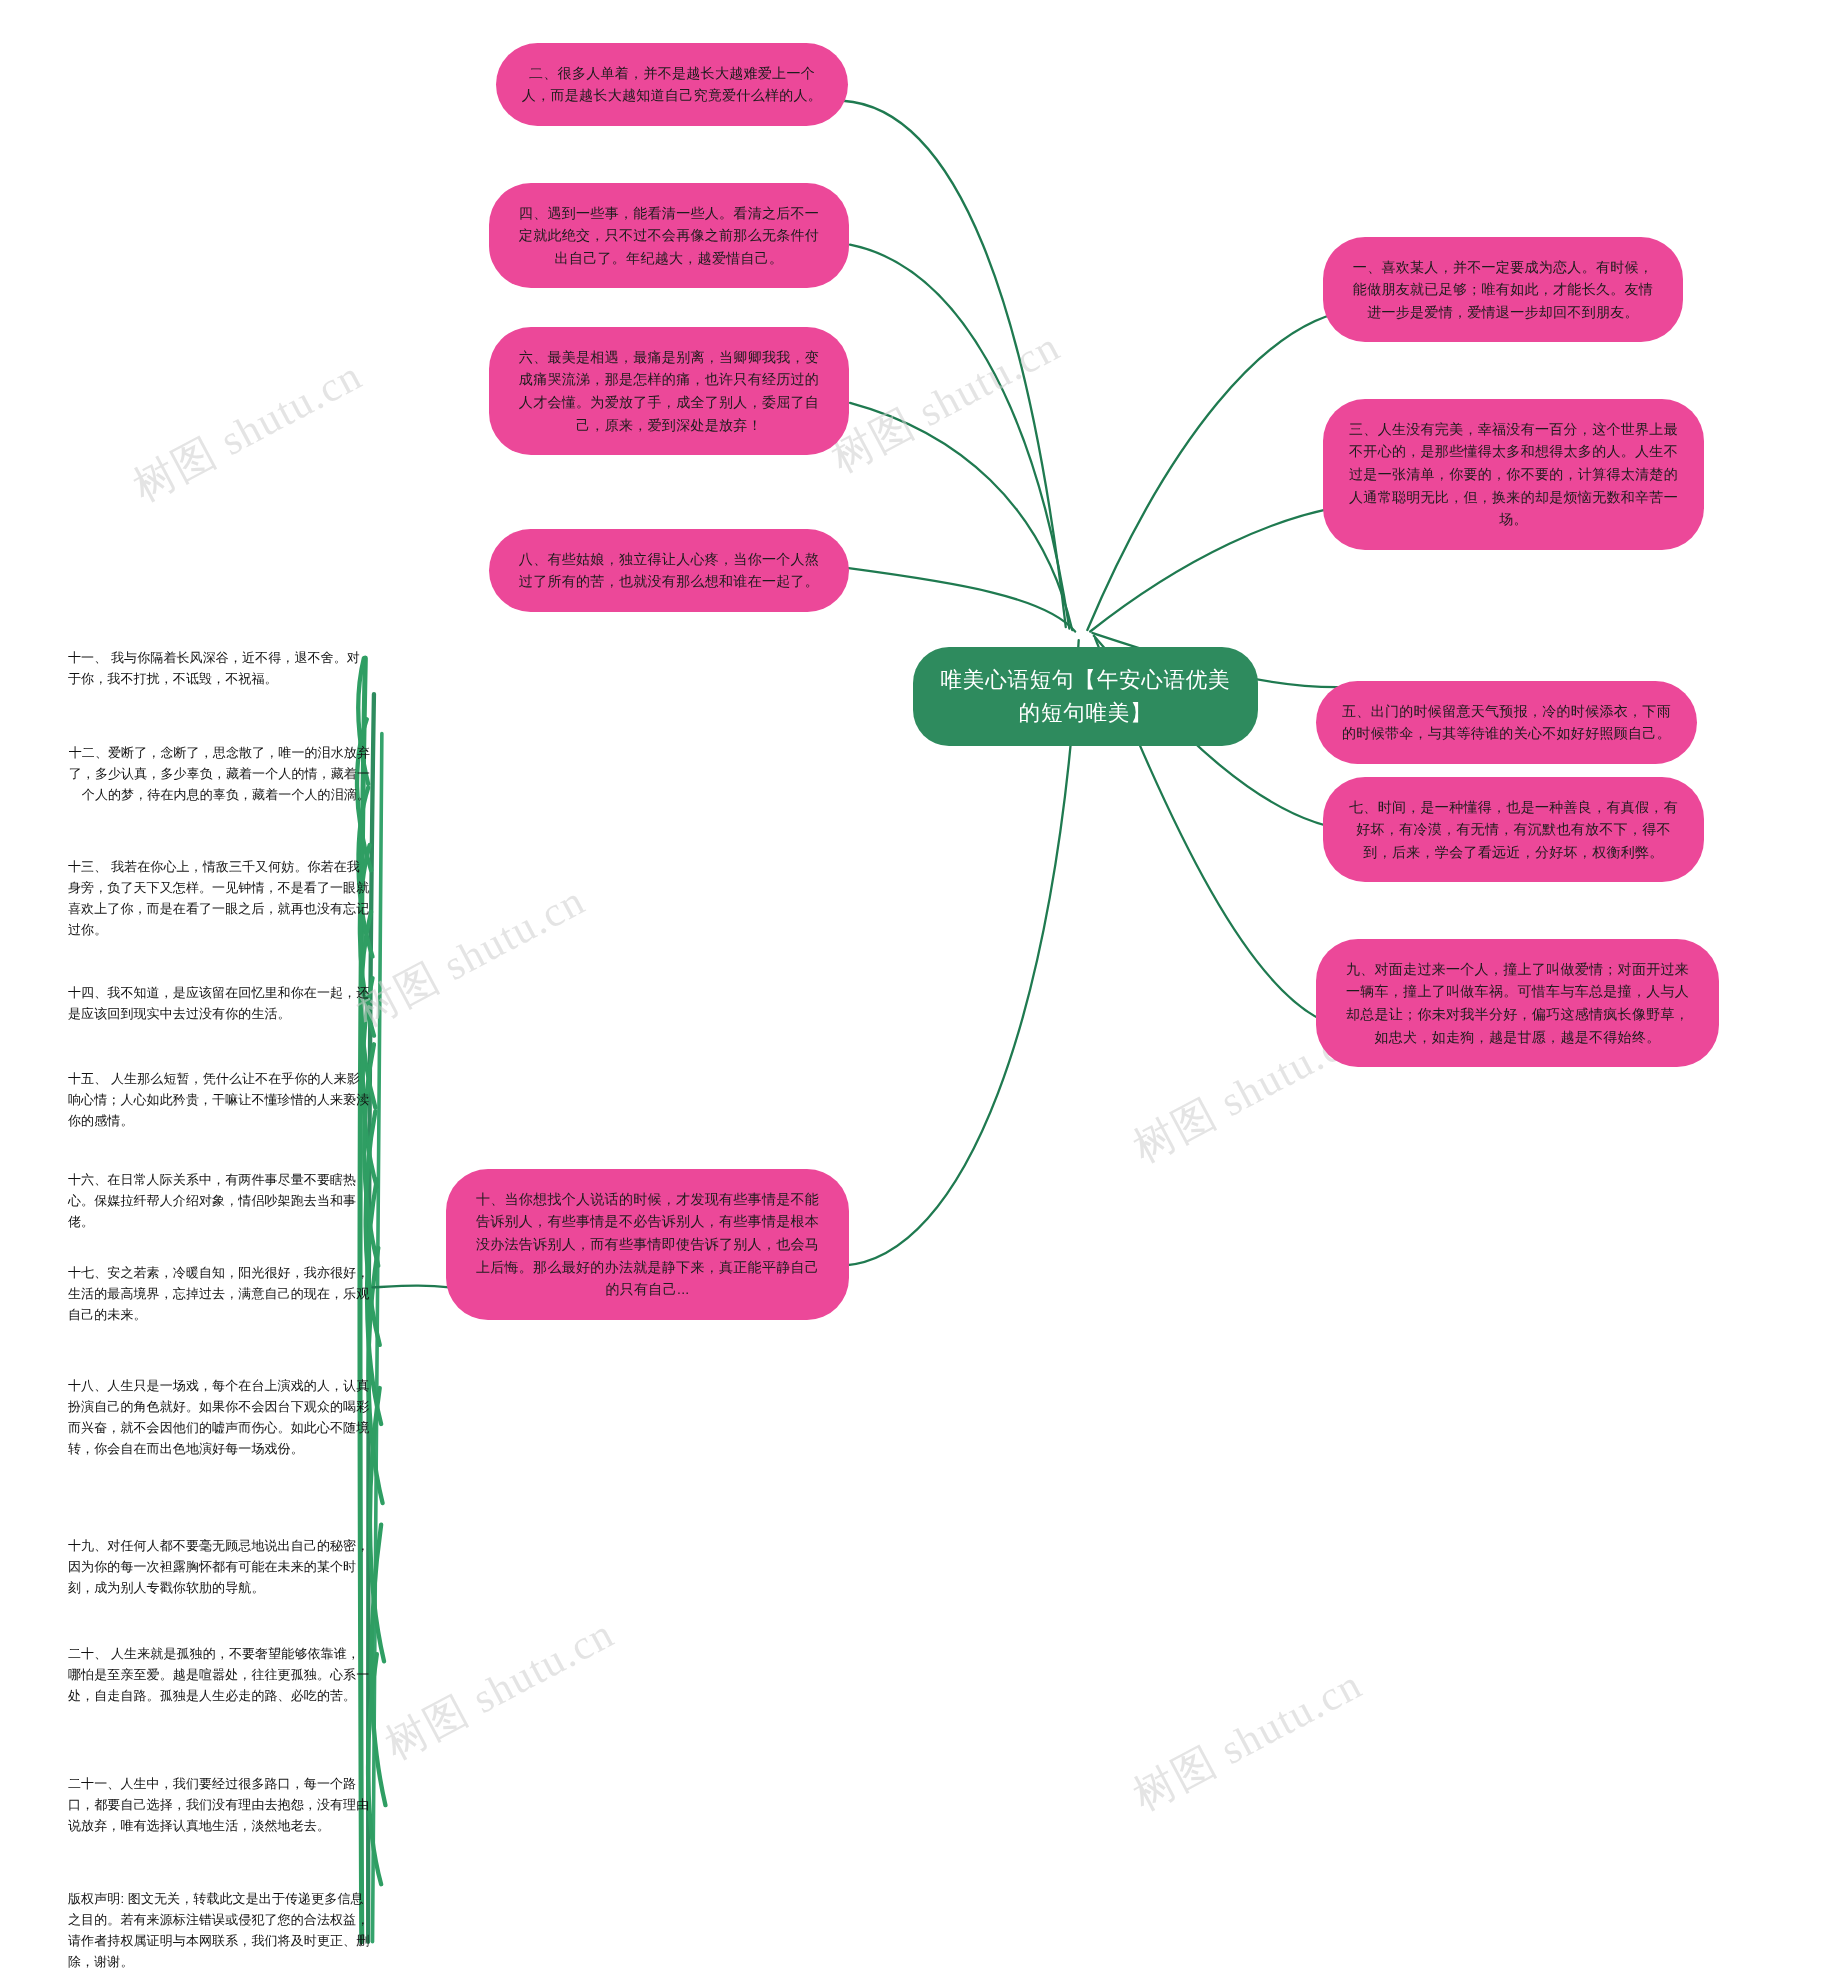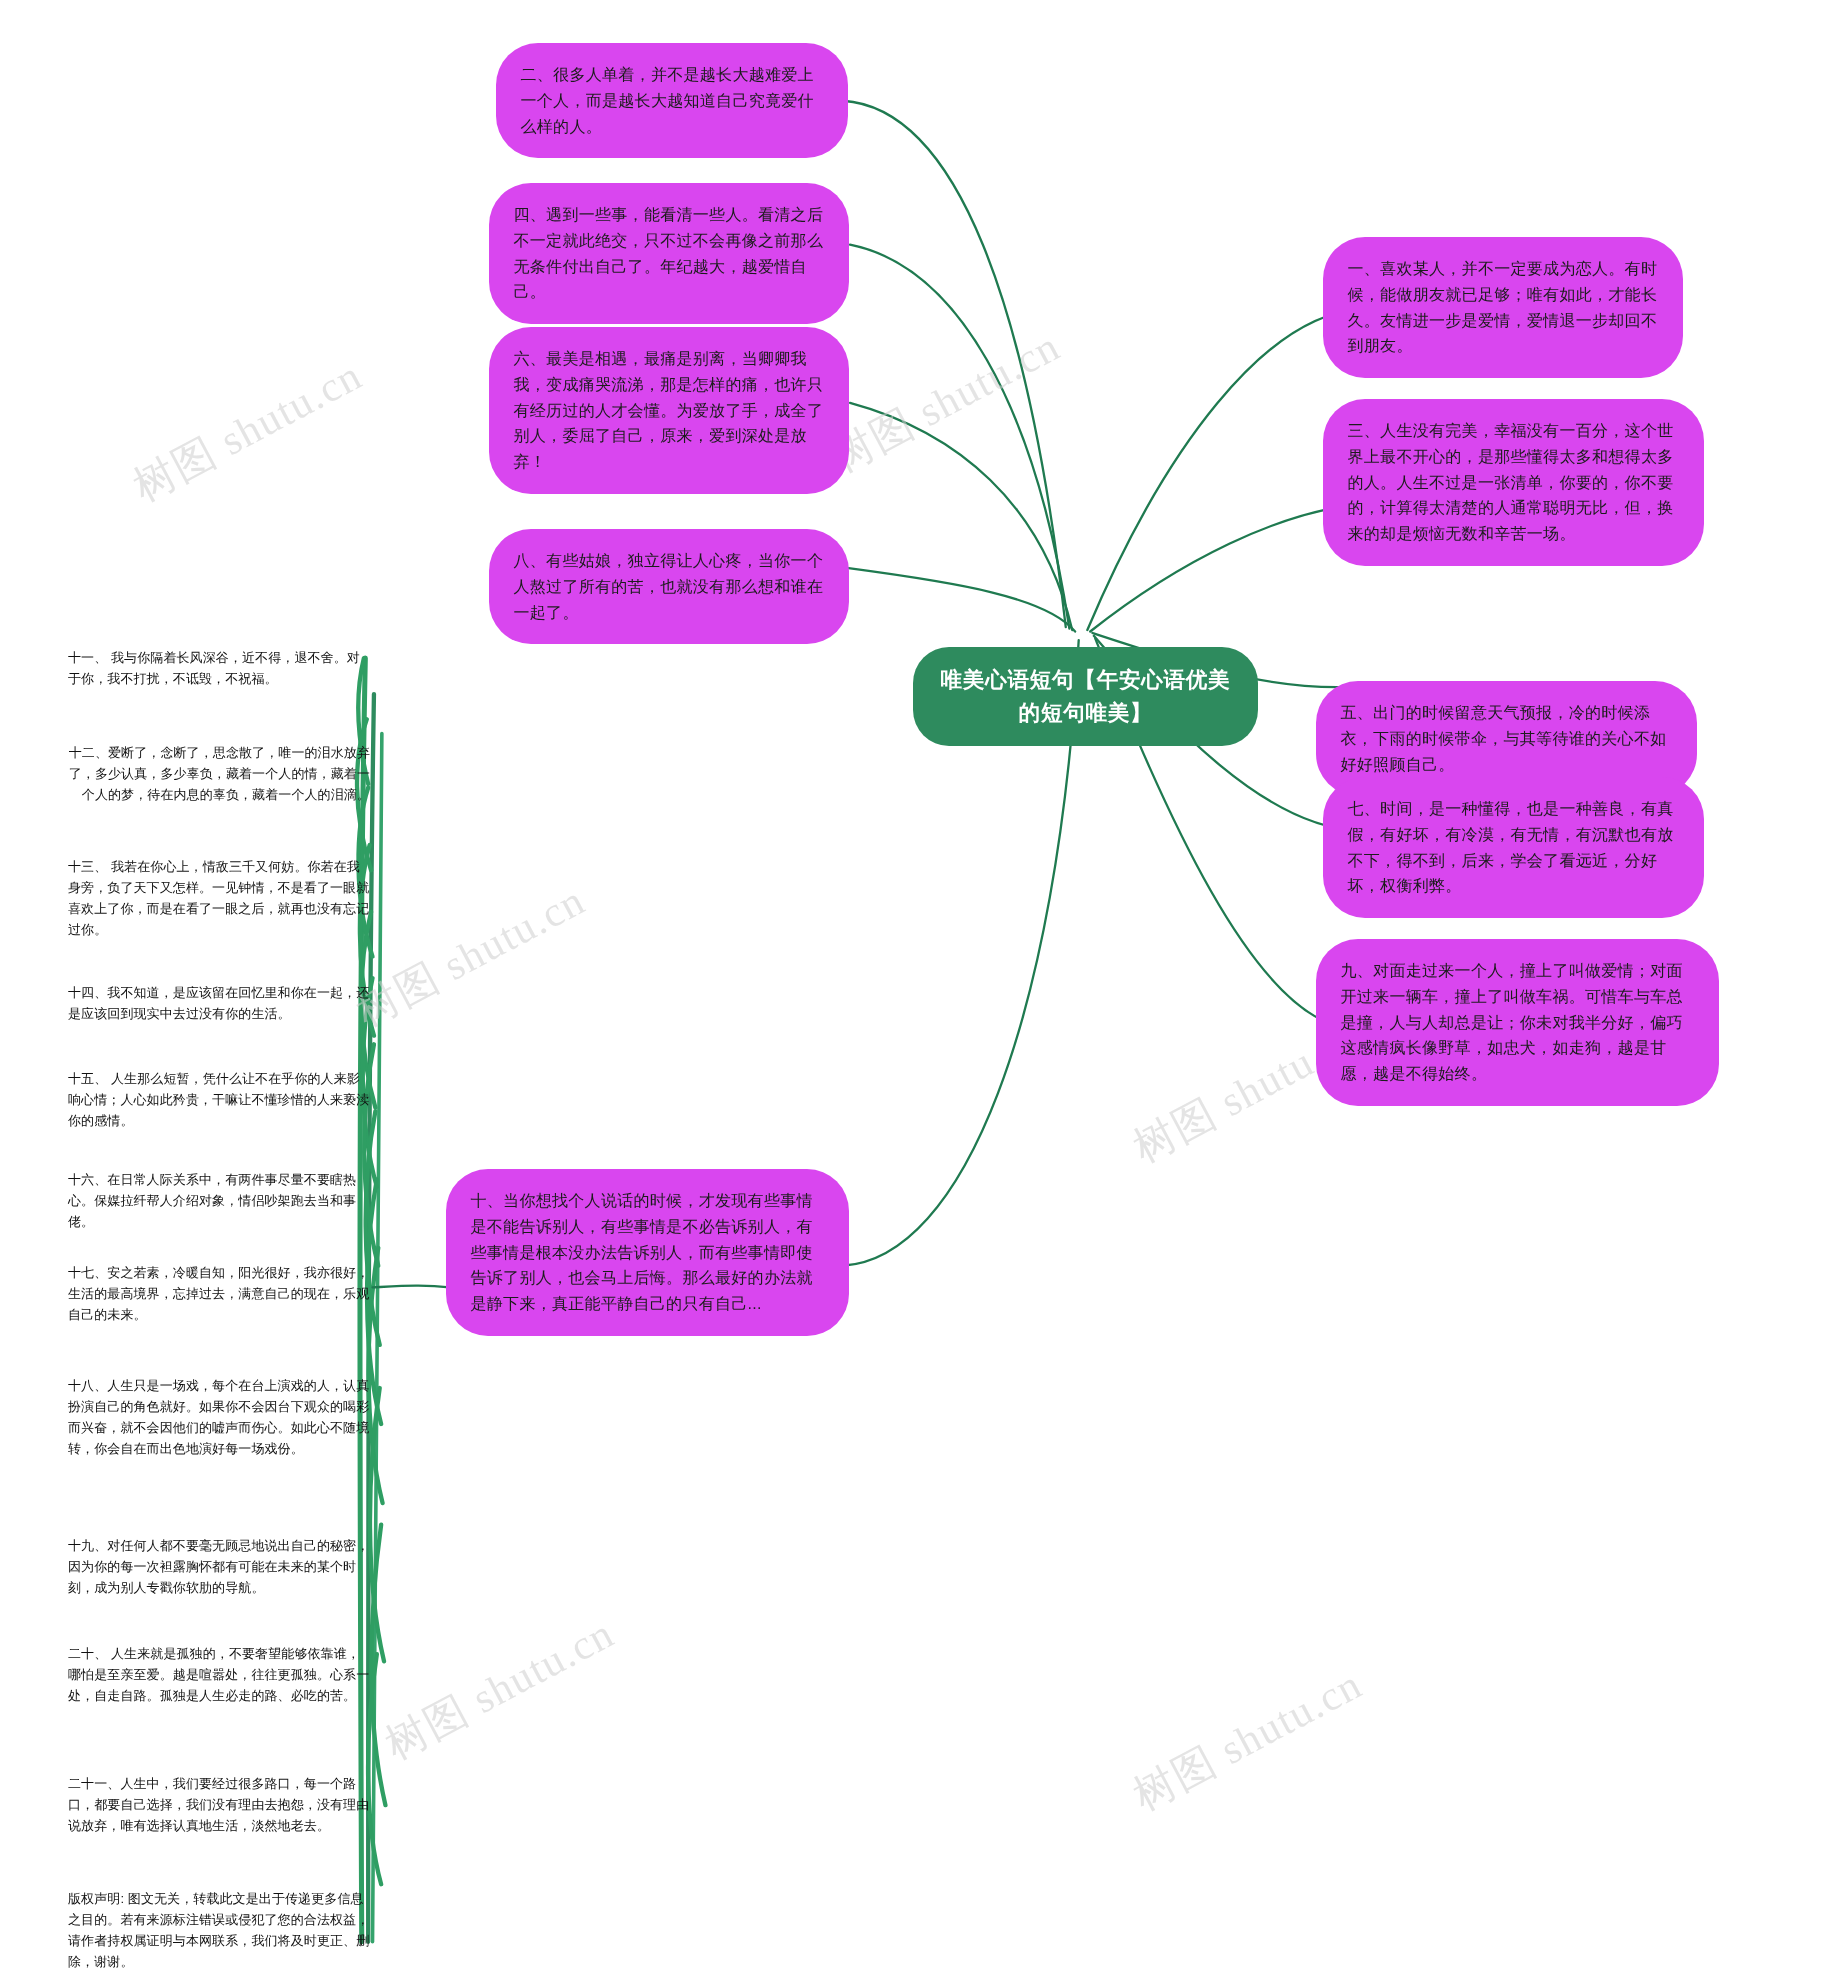--- a/index.html
+++ b/index.html
@@ -23,43 +23,42 @@
     font-family:"Liberation Serif","DejaVu Serif",serif;
     transform:rotate(-28deg);
     white-space:nowrap;
     user-select:none;
     letter-spacing:1.4px;
   }
 
   
   .node{
     position:absolute;
-    background:#d946ef;
+    background:#ec4899;
     border-radius:43px;
     box-sizing:border-box;
     padding:18.7px 24.5px;
-    font-size:16px;
+    font-size:14px;
     line-height:1.62;
     color:#1c1c1c;
     letter-spacing:0.3px;
-    text-align:left;
+    text-align:center;
   }
   .node.pill{border-radius:42px;}
   .center{
     position:absolute;
     background:#2e8b5e;
     color:#ffffff;
     border-radius:36px;
     font-size:21.6px;
     line-height:1.5;
     text-align:center;
     padding:17.3px 21.6px;
     box-sizing:border-box;
     letter-spacing:0.7px;
-    font-weight:bold;
   }
 
   
   .ltext{
     position:absolute;
     font-size:13px;
     line-height:1.62;
     color:#111;
     letter-spacing:0.1px;
     box-sizing:border-box;

